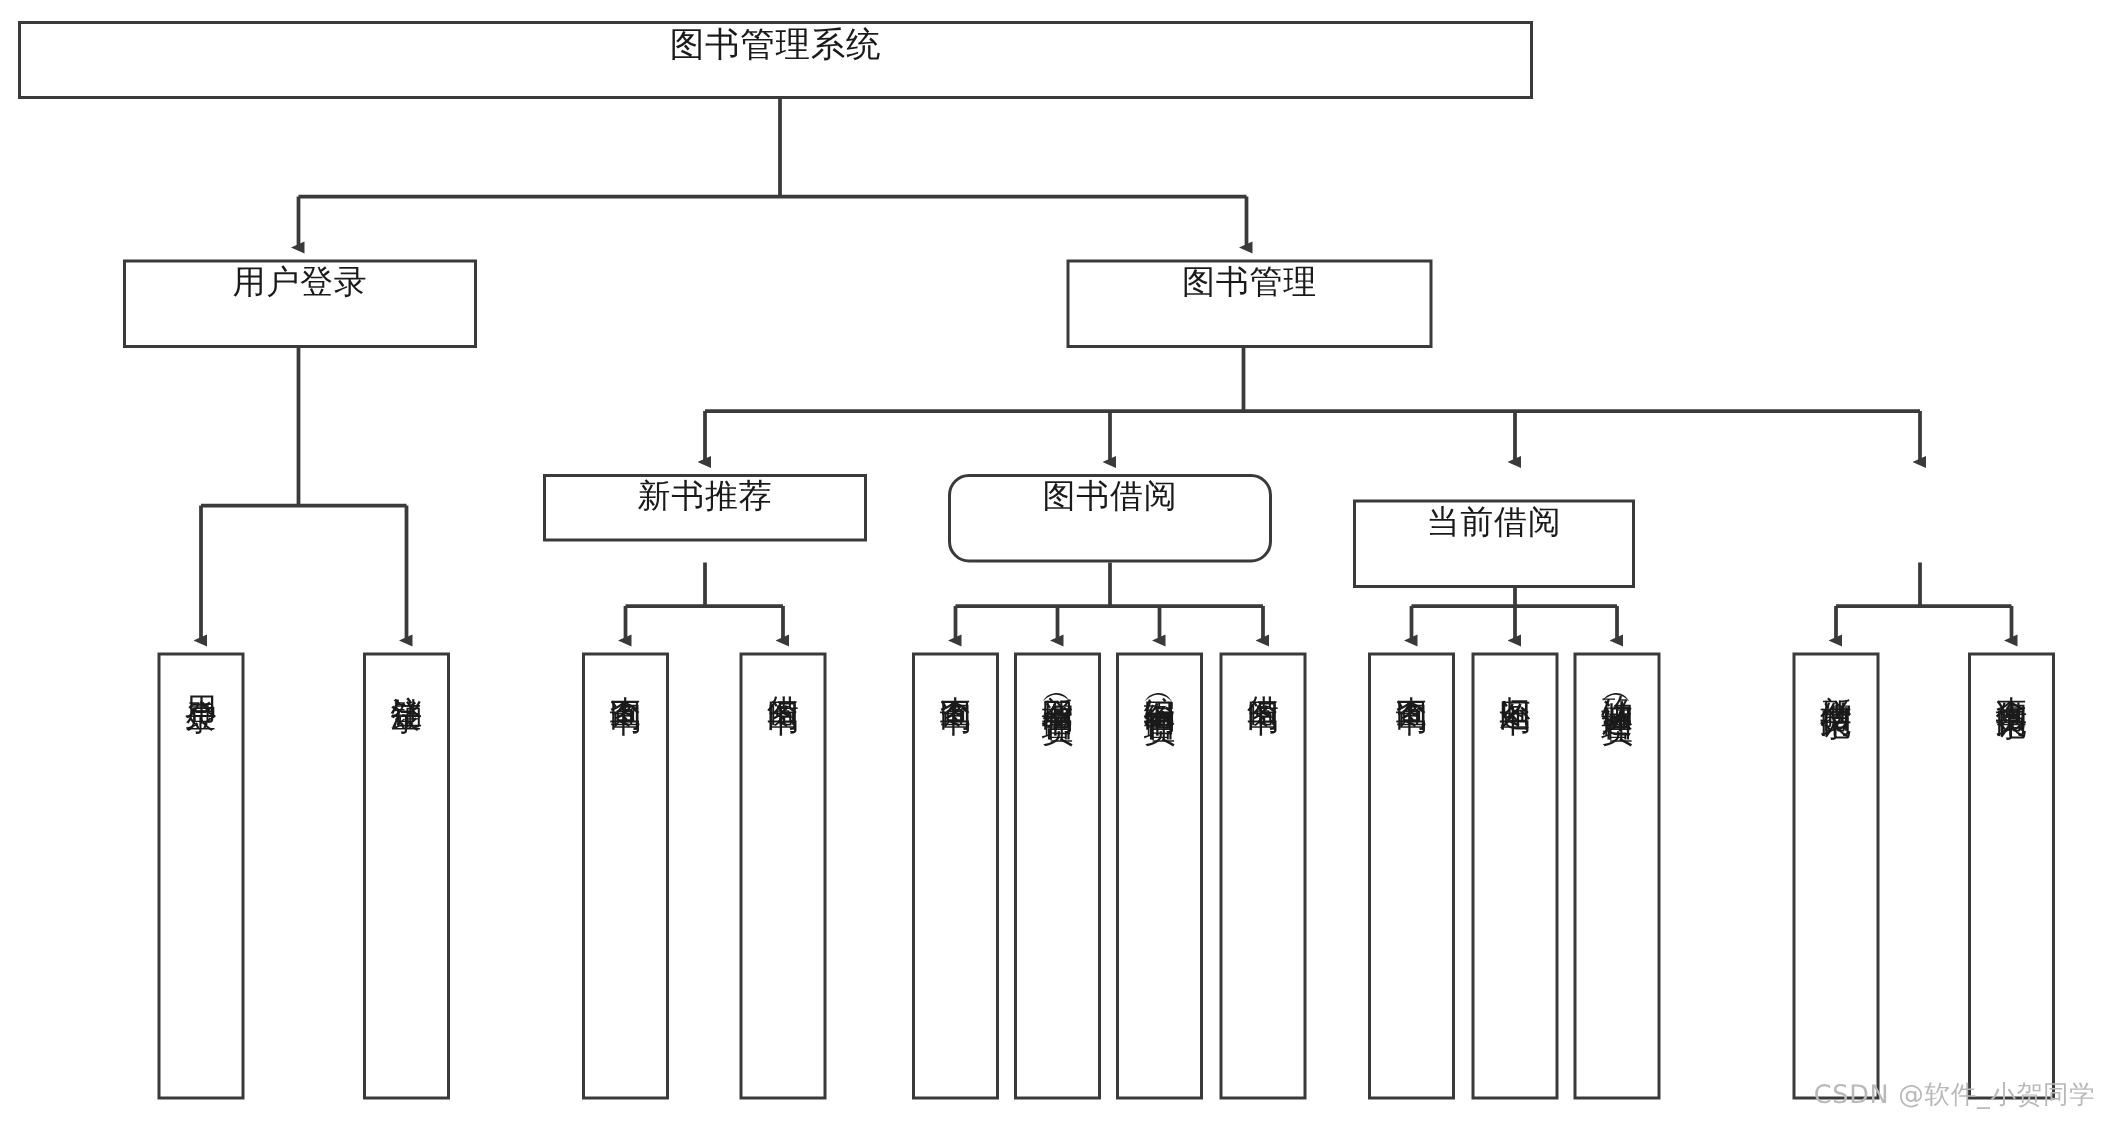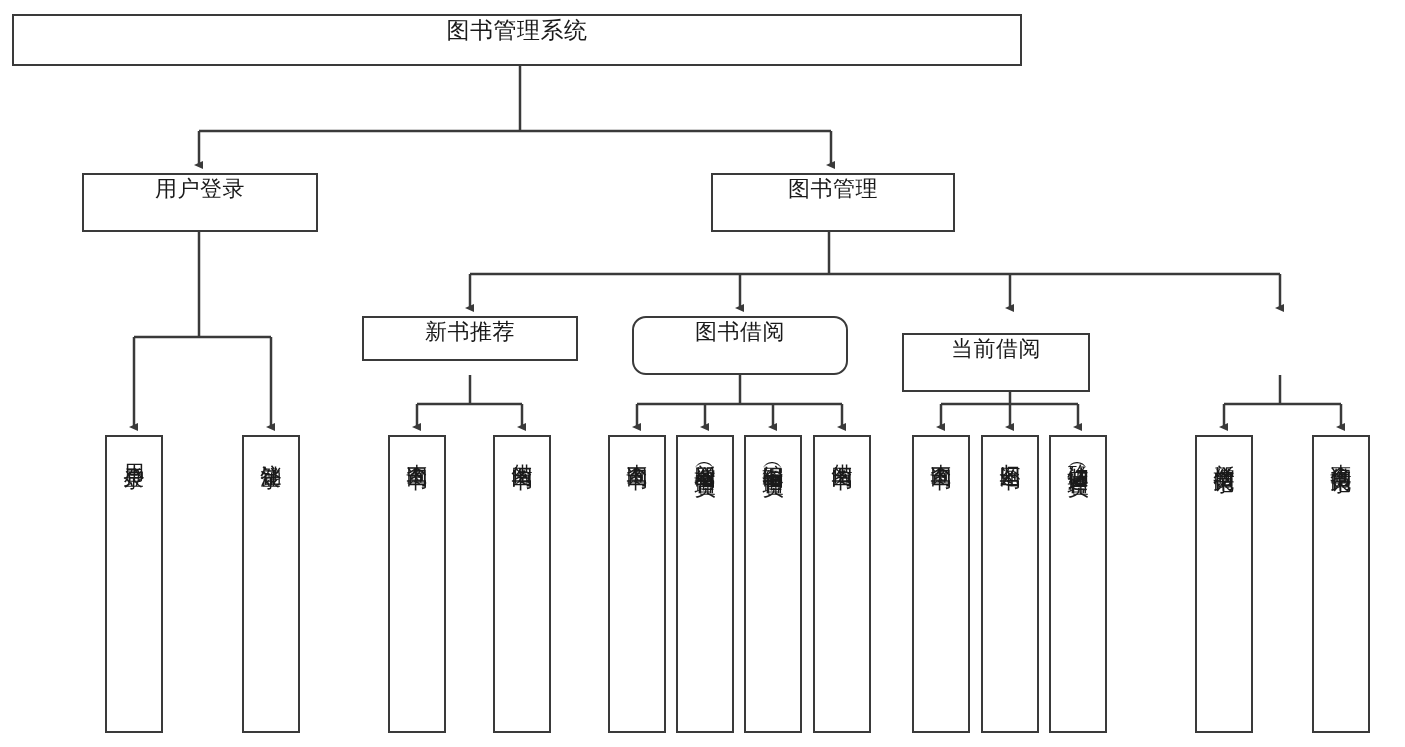--- a/index.html
+++ b/index.html
@@ -191,14 +191,15 @@
     <span class="label">确认归还（管理员）</span>
   </div>
 
   <div class="node vert" style="left:1195px; top:435px; width:58px; height:298px;">
     <span class="label">新增借阅记录</span>
   </div>
   <div class="node vert" style="left:1312px; top:435px; width:58px; height:298px;">
     <span class="label">查询借阅记录</span>
   </div>
 
+  <div class="watermark">CSDN @软件_小贺同学</div>
 
 </div>
 
 </body></html>

